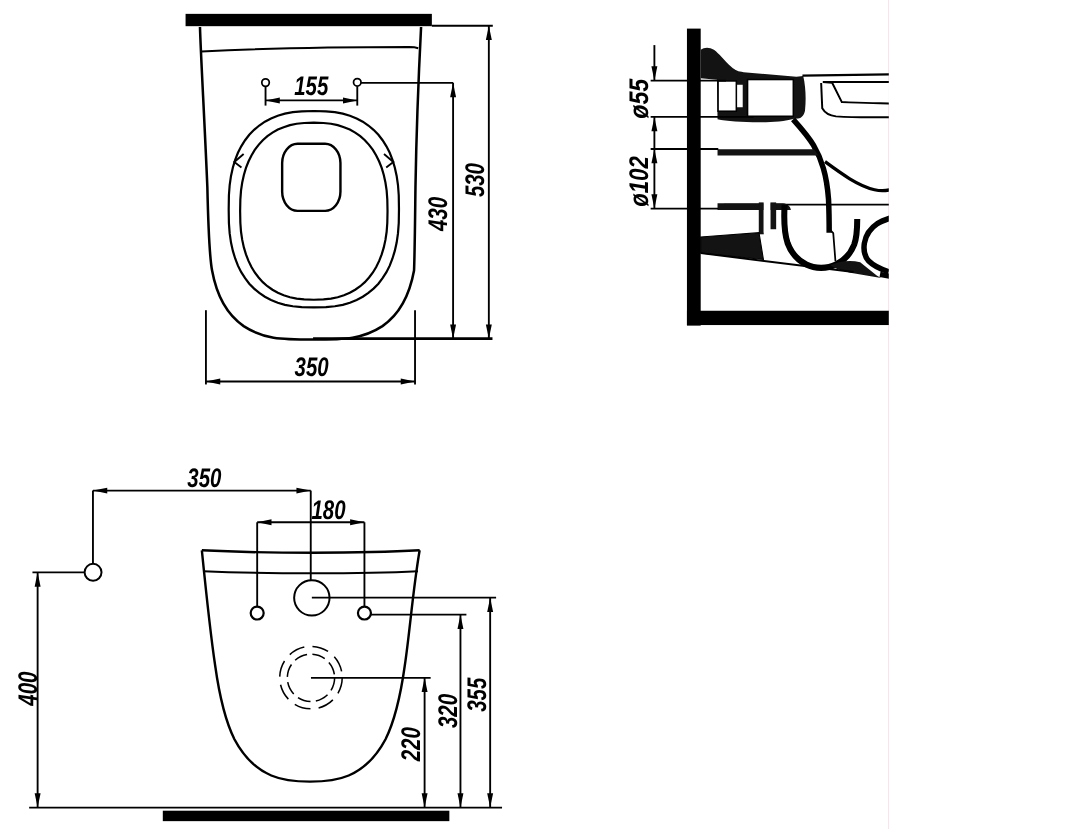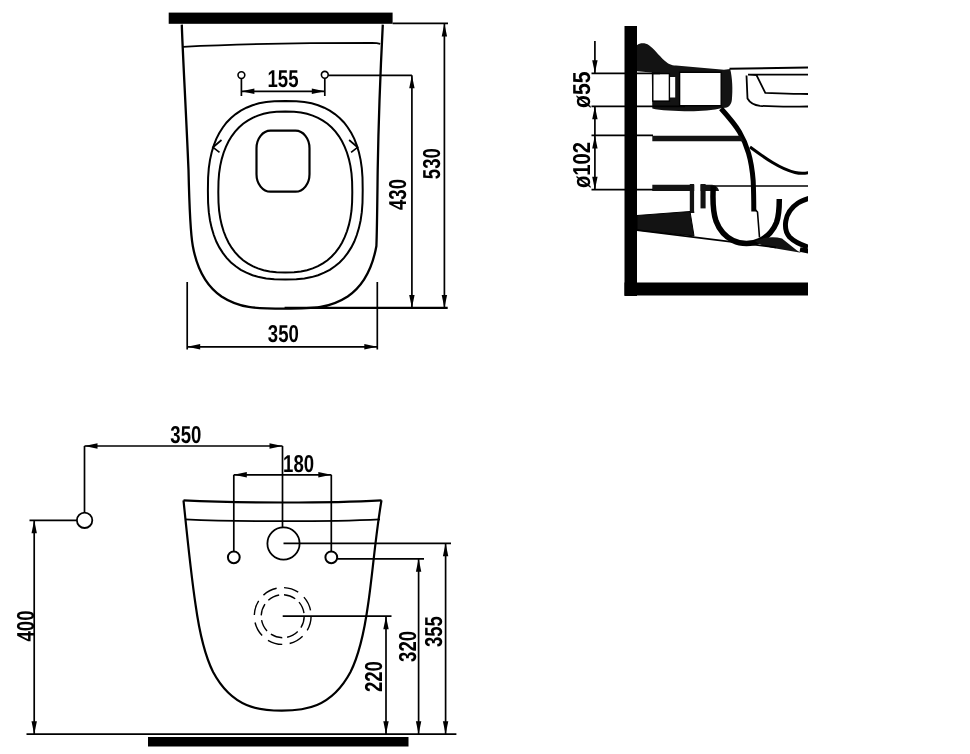--- a/index.html
+++ b/index.html
@@ -1,16 +1,16 @@
 <!DOCTYPE html>
 <html><head>
 <meta charset="utf-8">
 <style>
   html,body{margin:0;padding:0;background:#fff;}
-  .wrap{width:808px;height:754px;position:relative;background:#ec4899;overflow:hidden;}
+  .wrap{width:808px;height:754px;position:relative;background:#ec4899;overflow:hidden;font-style:italic;}
   svg{display:block;}
   text{font-family:"Liberation Sans",sans-serif;font-weight:bold;fill:#000;-webkit-font-smoothing:antialiased;text-rendering:geometricPrecision;}
 </style>
 </head>
 <body>
 <div class="wrap">
 <svg width="970" height="754" viewBox="0 0 970 754">
 
   <rect x="0" y="0" width="970" height="754" fill="#ffffff"></rect>
 

